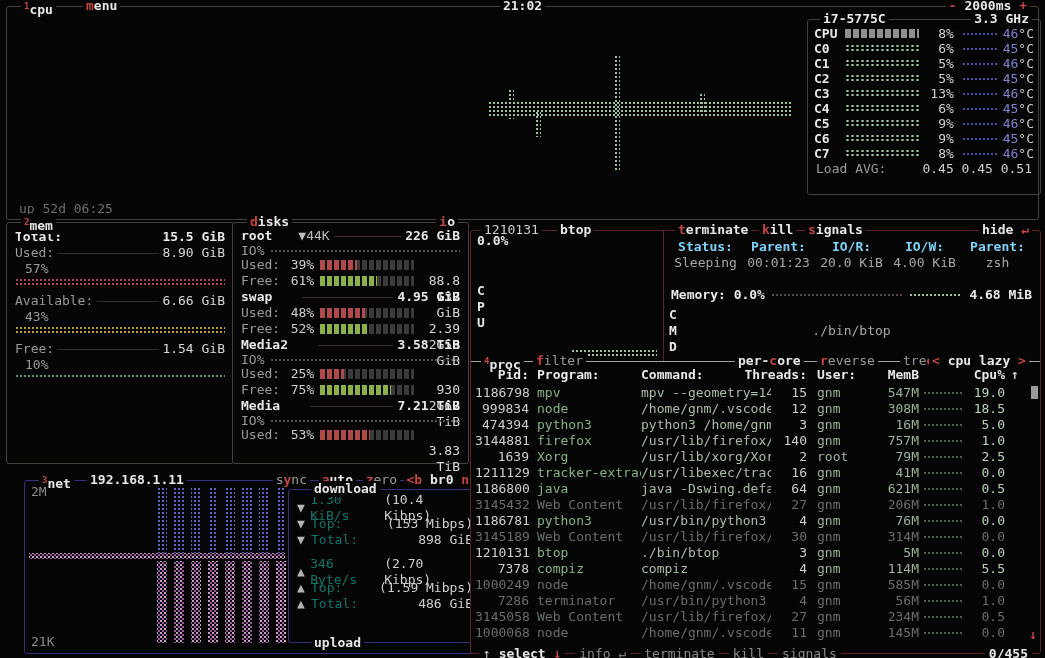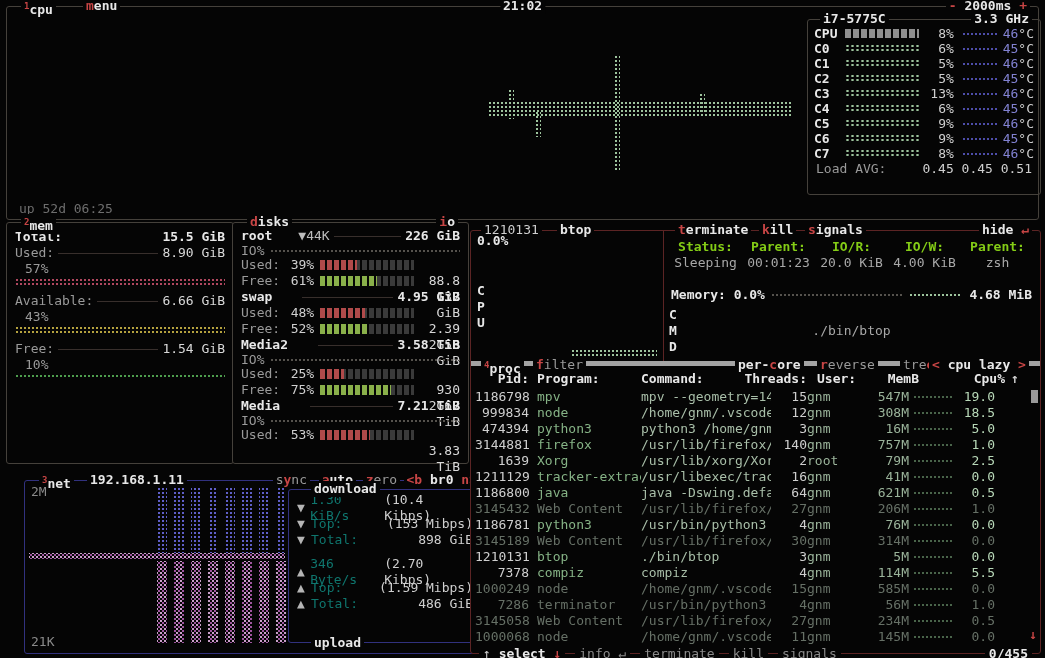--- a/index.html
+++ b/index.html
@@ -80,37 +80,37 @@
   
   #box-proc{left:470px;top:230px;width:569px;height:422px;border-color:#5c2424;}
   #detail-left{position:absolute;left:0;top:0;width:192px;height:130px;border-right:1px solid #5c2424;}
   #detail-cpu-pct{position:absolute;left:6px;top:2px;font-weight:bold;color:#e8e8e8;}
   .vword{position:absolute;left:6px;font-weight:bold;color:#e8e8e8;}
   .vword span{display:block;height:16px;}
   #detail-minigraph{position:absolute;right:6px;bottom:4px;width:86px;height:8px;}
   #detail-right{position:absolute;left:192px;top:0;right:0;height:130px;}
   #detail-headers,#detail-values{display:flex;padding:0 6px;}
   #detail-headers{margin-top:8px;}
-  #detail-headers span{flex:1;text-align:center;font-weight:bold;color:#84cc16;}
+  #detail-headers span{flex:1;text-align:center;font-weight:bold;color:#7dd3fc;}
   #detail-values span{flex:1;text-align:center;color:#a8a8a8;}
   #mem-line{display:flex;align-items:center;height:16px;margin:16px 8px 0 8px;}
   #mem-leader{flex:1;height:5px;margin:0 6px;}
   #mem-greendots{width:52px;height:5px;margin-right:8px;}
   #cmd-text{position:absolute;left:0;right:0;top:92px;text-align:center;color:#a8a8a8;}
-  #proc-main{position:absolute;left:0;right:0;top:130px;bottom:0;border-top:5px solid #a3a3a3;}
+  #proc-main{position:absolute;left:0;right:0;top:130px;bottom:0;border-top:1px solid #a3a3a3;}
   .ptitle-item{position:absolute;top:-9px;background:#050505;padding:0 3px;white-space:nowrap;}
   #proc-header{position:relative;height:16px;margin-top:5px;font-weight:bold;color:#e8e8e8;}
   #proc-header span{position:absolute;white-space:nowrap;}
   #proc-rows{margin-top:2px;}
   .prow{display:flex;align-items:center;height:16px;padding:0 34px 0 4px;color:#cfcfcf;}
   .c-pid{width:54px;text-align:right;}
   .c-prog{width:104px;margin-left:8px;color:#86b386;overflow:hidden;white-space:nowrap;}
   .c-cmd{width:130px;color:#a9bfa9;overflow:hidden;white-space:nowrap;}
   .c-thr{width:36px;text-align:right;}
-  .c-user{width:56px;margin-left:0;color:#9ab39a;}
+  .c-user{width:56px;margin-left:10px;color:#9ab39a;}
   .c-mem{width:46px;text-align:right;color:#9ab39a;}
   .c-dots{width:40px;height:4px;margin-left:4px;flex-shrink:1;}
   .c-cpu{width:42px;text-align:right;color:#b8d8b8;}
   .prow.dim, .prow.dim .c-prog, .prow.dim .c-cmd, .prow.dim .c-user, .prow.dim .c-mem, .prow.dim .c-cpu{color:#667066;}
   #scroll-thumb{position:absolute;right:2px;top:24px;width:7px;height:13px;background:#9a9a9a;}
   #scroll-down{position:absolute;right:3px;bottom:10px;color:#c74545;font-weight:bold;}
   #proc-footer{position:absolute;left:0;right:0;bottom:-9px;display:flex;padding:0 8px;background:transparent;}
   #proc-footer .fitem{background:#050505;padding:0 4px;white-space:nowrap;margin-right:10px;color:#8a8a8a;}
   #proc-count{margin-left:auto;background:#050505;padding:0 4px;font-weight:bold;color:#e8e8e8;}
 </style>

